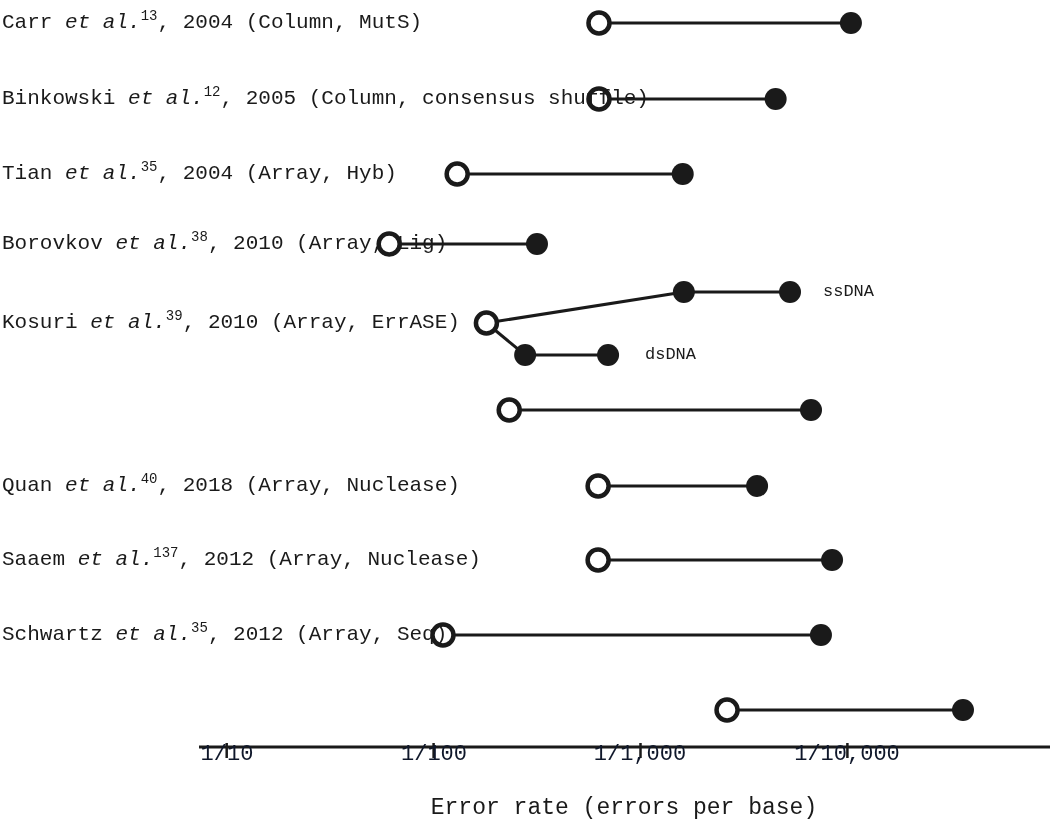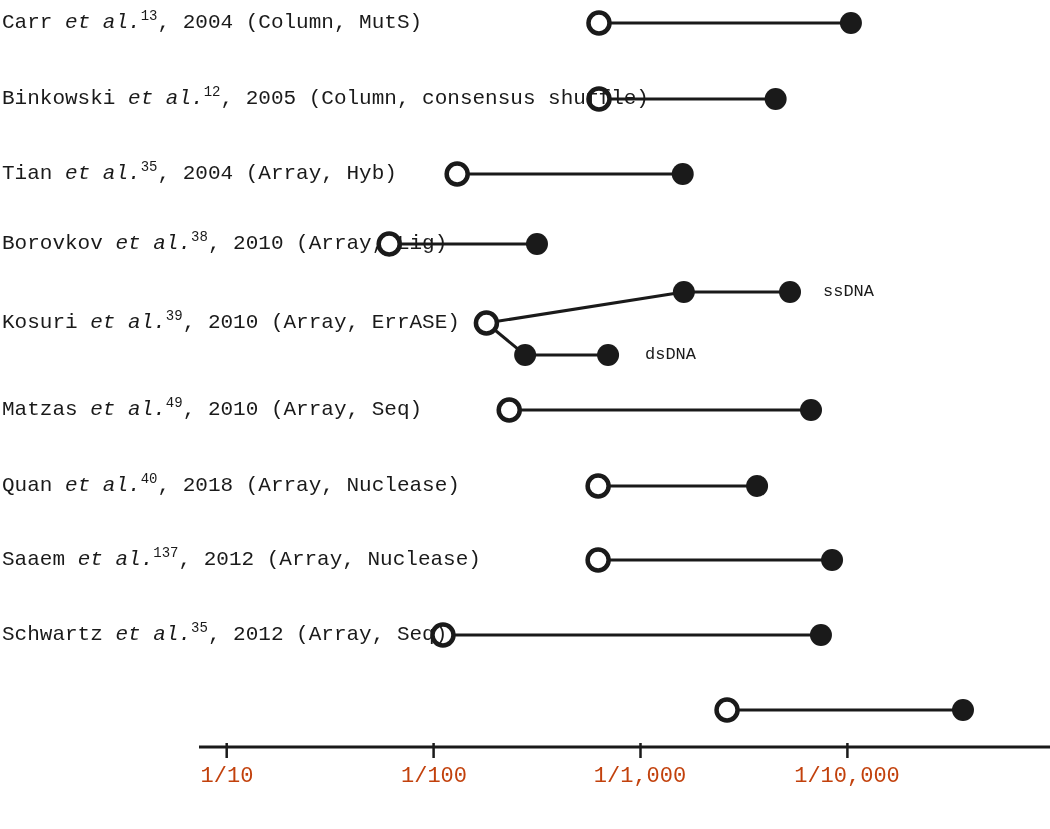--- a/index.html
+++ b/index.html
@@ -32,25 +32,25 @@
   .branch-label {
     position: absolute;
     font-size: 17px;
     line-height: 26px;
     white-space: nowrap;
     color: #1a1a1a;
   }
   .tick-label {
     position: absolute;
     width: 120px;
-    top: 764px;
+    top: 742px;
     text-align: center;
     font-size: 22px;
     line-height: 26px;
-    color: #c2410c;
+    color: #0f172a;
   }
   .axis-title {
     position: absolute;
     left: 324px;
     width: 600px;
     top: 794px;
     text-align: center;
     font-size: 23px;
     line-height: 28px;
     color: #1a1a1a;
@@ -123,24 +123,20 @@
   <div class="row-label" style="top:231px">
     <span>Borovkov</span>
     <i>et al.</i><sup>38</sup><span>, 2010 (Array, Lig)</span>
   </div>
 
   <div class="row-label" style="top:310px">
     <span>Kosuri</span>
     <i>et al.</i><sup>39</sup><span>, 2010 (Array, ErrASE)</span>
   </div>
 
-  <div class="row-label" style="top:397px">
-    <span>Matzas</span>
-    <i>et al.</i><sup>49</sup><span>, 2010 (Array, Seq)</span>
-  </div>
 
   <div class="row-label" style="top:473px">
     <span>Quan</span>
     <i>et al.</i><sup>40</sup><span>, 2018 (Array, Nuclease)</span>
   </div>
 
   <div class="row-label" style="top:547px">
     <span>Saaem</span>
     <i>et al.</i><sup>137</sup><span>, 2012 (Array, Nuclease)</span>
   </div>
@@ -152,14 +148,15 @@
 
 
   <div class="branch-label" style="left:823px; top:279px">ssDNA</div>
   <div class="branch-label" style="left:645px; top:342px">dsDNA</div>
 
   <div class="tick-label" style="left:167px">1/10</div>
   <div class="tick-label" style="left:374px">1/100</div>
   <div class="tick-label" style="left:580px">1/1,000</div>
   <div class="tick-label" style="left:787px">1/10,000</div>
 
+  <div class="axis-title">Error rate (errors per base)</div>
 
 </div>
 
 </body></html>

